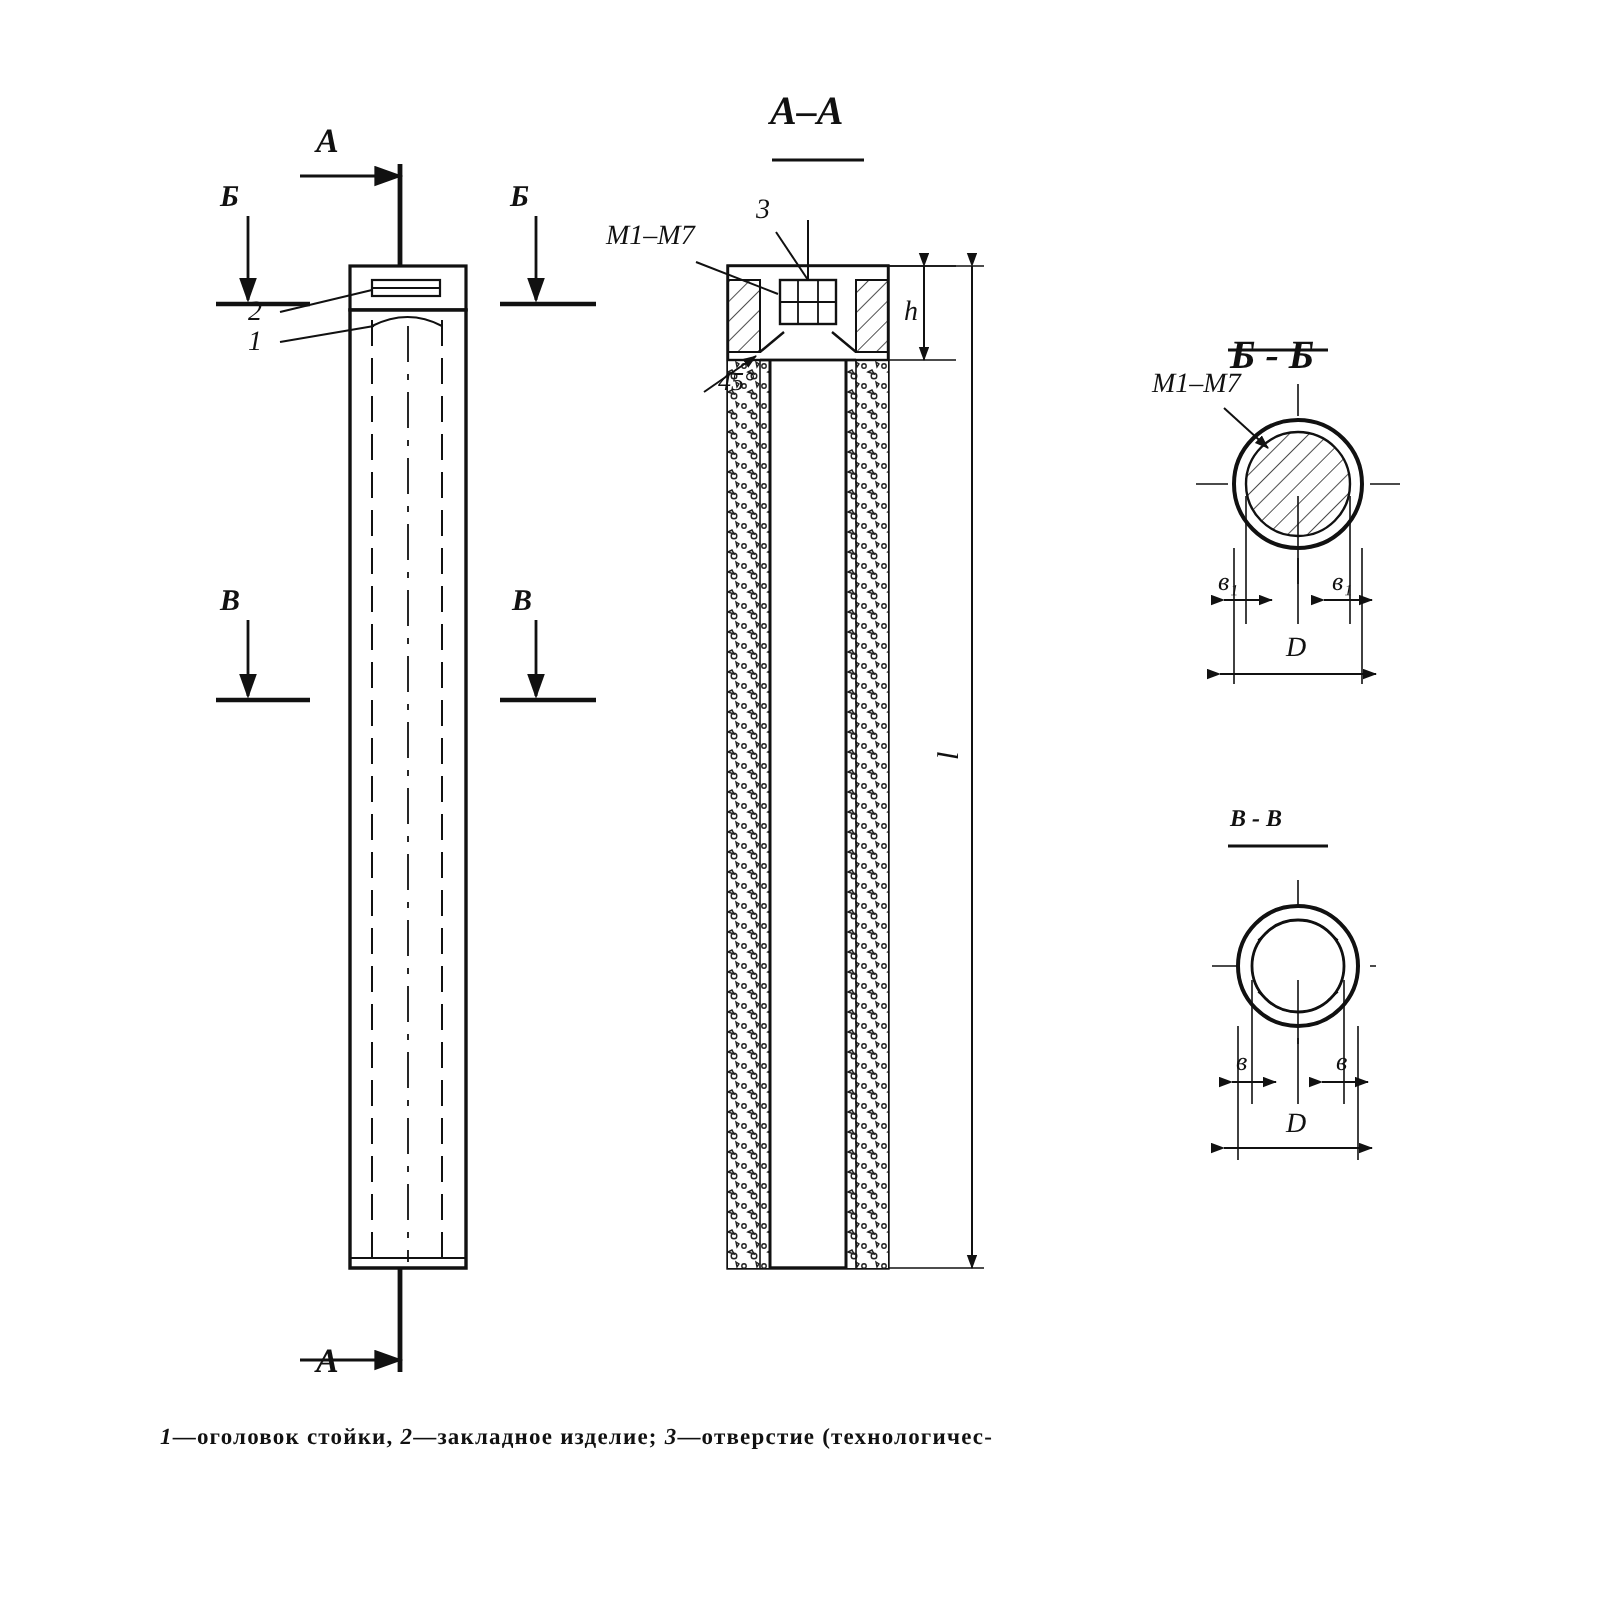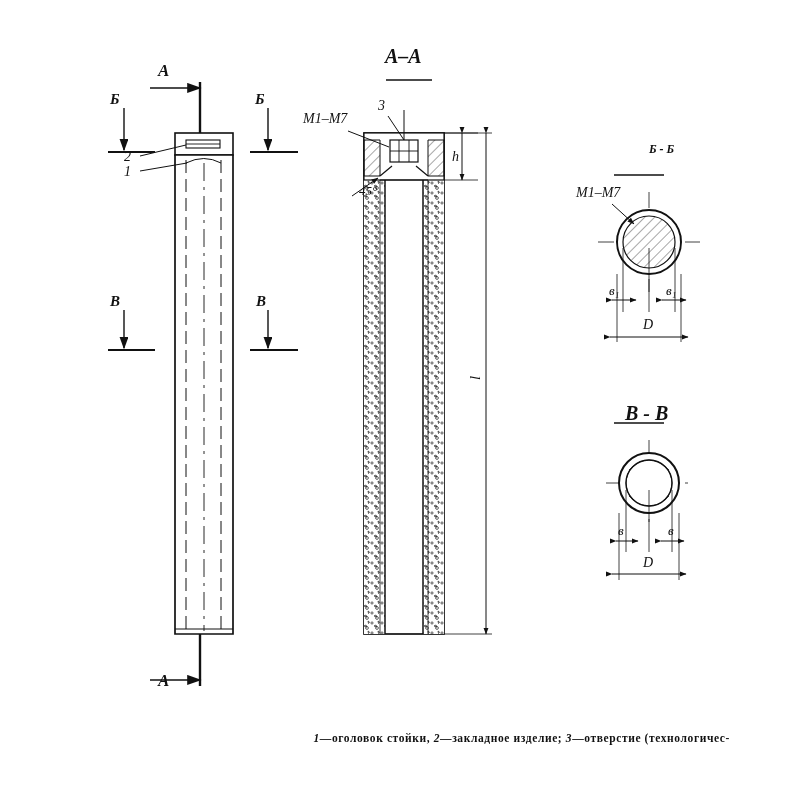--- a/index.html
+++ b/index.html
@@ -35,23 +35,22 @@
   .caption {
     position: absolute;
     left: 80px;
     top: 712px;
     width: 650px;
     font-family: "Liberation Serif", serif;
     font-size: 11.5px;
     font-weight: bold;
     letter-spacing: 0.6px;
     line-height: 1.35;
-    text-align: right;
+    text-align: left;
     color: #111;
-    margin-top: 19px;
   }
   .caption i { font-style: italic; }
 </style>
 </head>
 <body>
 
 <div id="page">
 
   <svg class="layer" viewBox="0 0 800 800">
     <defs>
@@ -210,27 +209,27 @@
   <div class="lbl it" style="left:124px; top:150px; font-size:14px;">2</div>
   <div class="lbl it" style="left:124px; top:165px; font-size:14px;">1</div>
 
   <div class="lbl it bd" style="left:385px; top:46px; font-size:20px;">А–А</div>
   <div class="lbl it" style="left:378px; top:99px; font-size:14px;">3</div>
   <div class="lbl it" style="left:303px; top:112px; font-size:14px;">М1–М7</div>
   <div class="lbl it" style="left:320px; top:184px; font-size:13px;margin-left:39px;">45°</div>
   <div class="lbl it" style="left:452px; top:150px; font-size:14px;">h</div>
   <div class="lbl it" style="left:468px; top:380px; font-size:15px; transform:rotate(-90deg); transform-origin:left top;">l</div>
 
-  <div class="lbl it bd" style="left:615px; top:143px; font-size:12px;margin-left:34px;">Б - Б</div>
+  <div class="lbl it bd" style="left:615px; top:168px; font-size:20px;">Б - Б</div>
   <div class="lbl it" style="left:576px; top:186px; font-size:14px;">М1–М7</div>
   <div class="lbl it" style="left:609px; top:284px; font-size:13px;">в₁</div>
   <div class="lbl it" style="left:666px; top:284px; font-size:13px;">в₁</div>
   <div class="lbl it" style="left:643px; top:318px; font-size:14px;">D</div>
 
-  <div class="lbl it bd" style="left:615px; top:403px; font-size:20px;margin-left:10px;">В - В</div>
+  <div class="lbl it bd" style="left:615px; top:403px; font-size:12px;">В - В</div>
   <div class="lbl it" style="left:618px; top:524px; font-size:13px;">в</div>
   <div class="lbl it" style="left:668px; top:524px; font-size:13px;">в</div>
   <div class="lbl it" style="left:643px; top:556px; font-size:14px;">D</div>
 
   <div class="caption">
     <span><i>1</i><span>—оголовок стойки, </span><i>2</i><span>—закладное изделие; </span><i>3</i><span>—отверстие (технологичес-</span></span>
   </div>
 
 </div>
 

